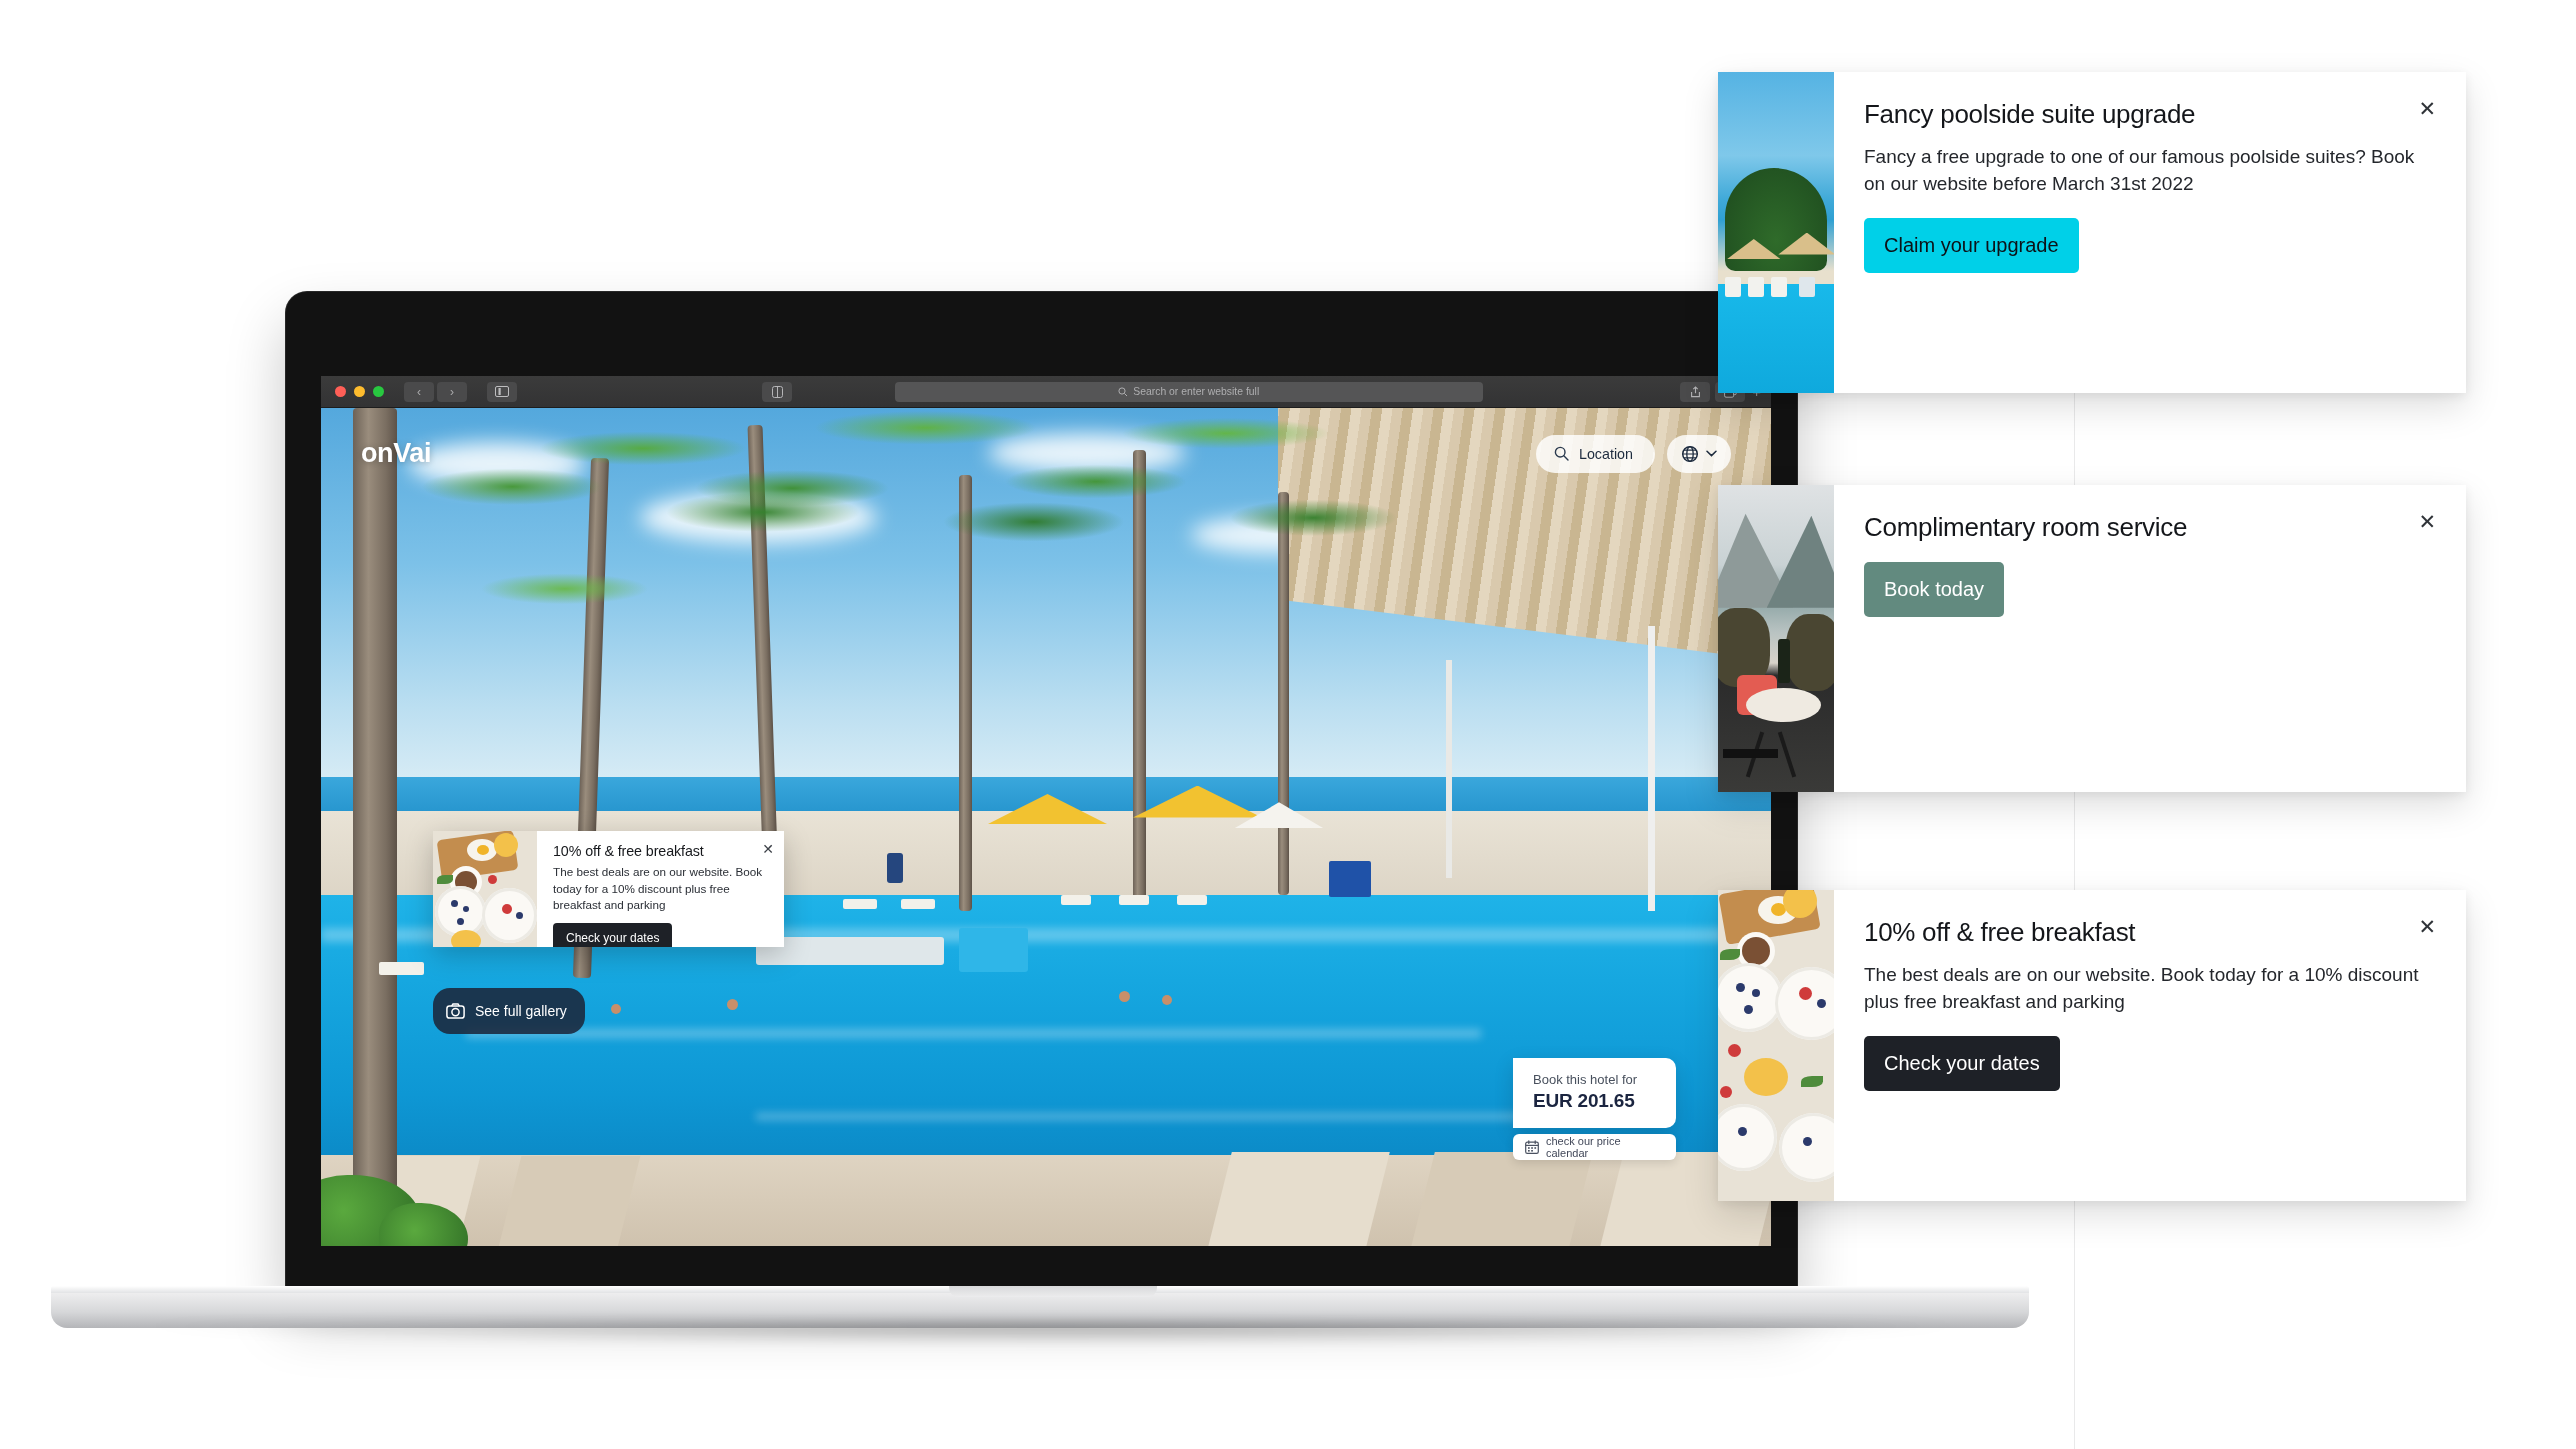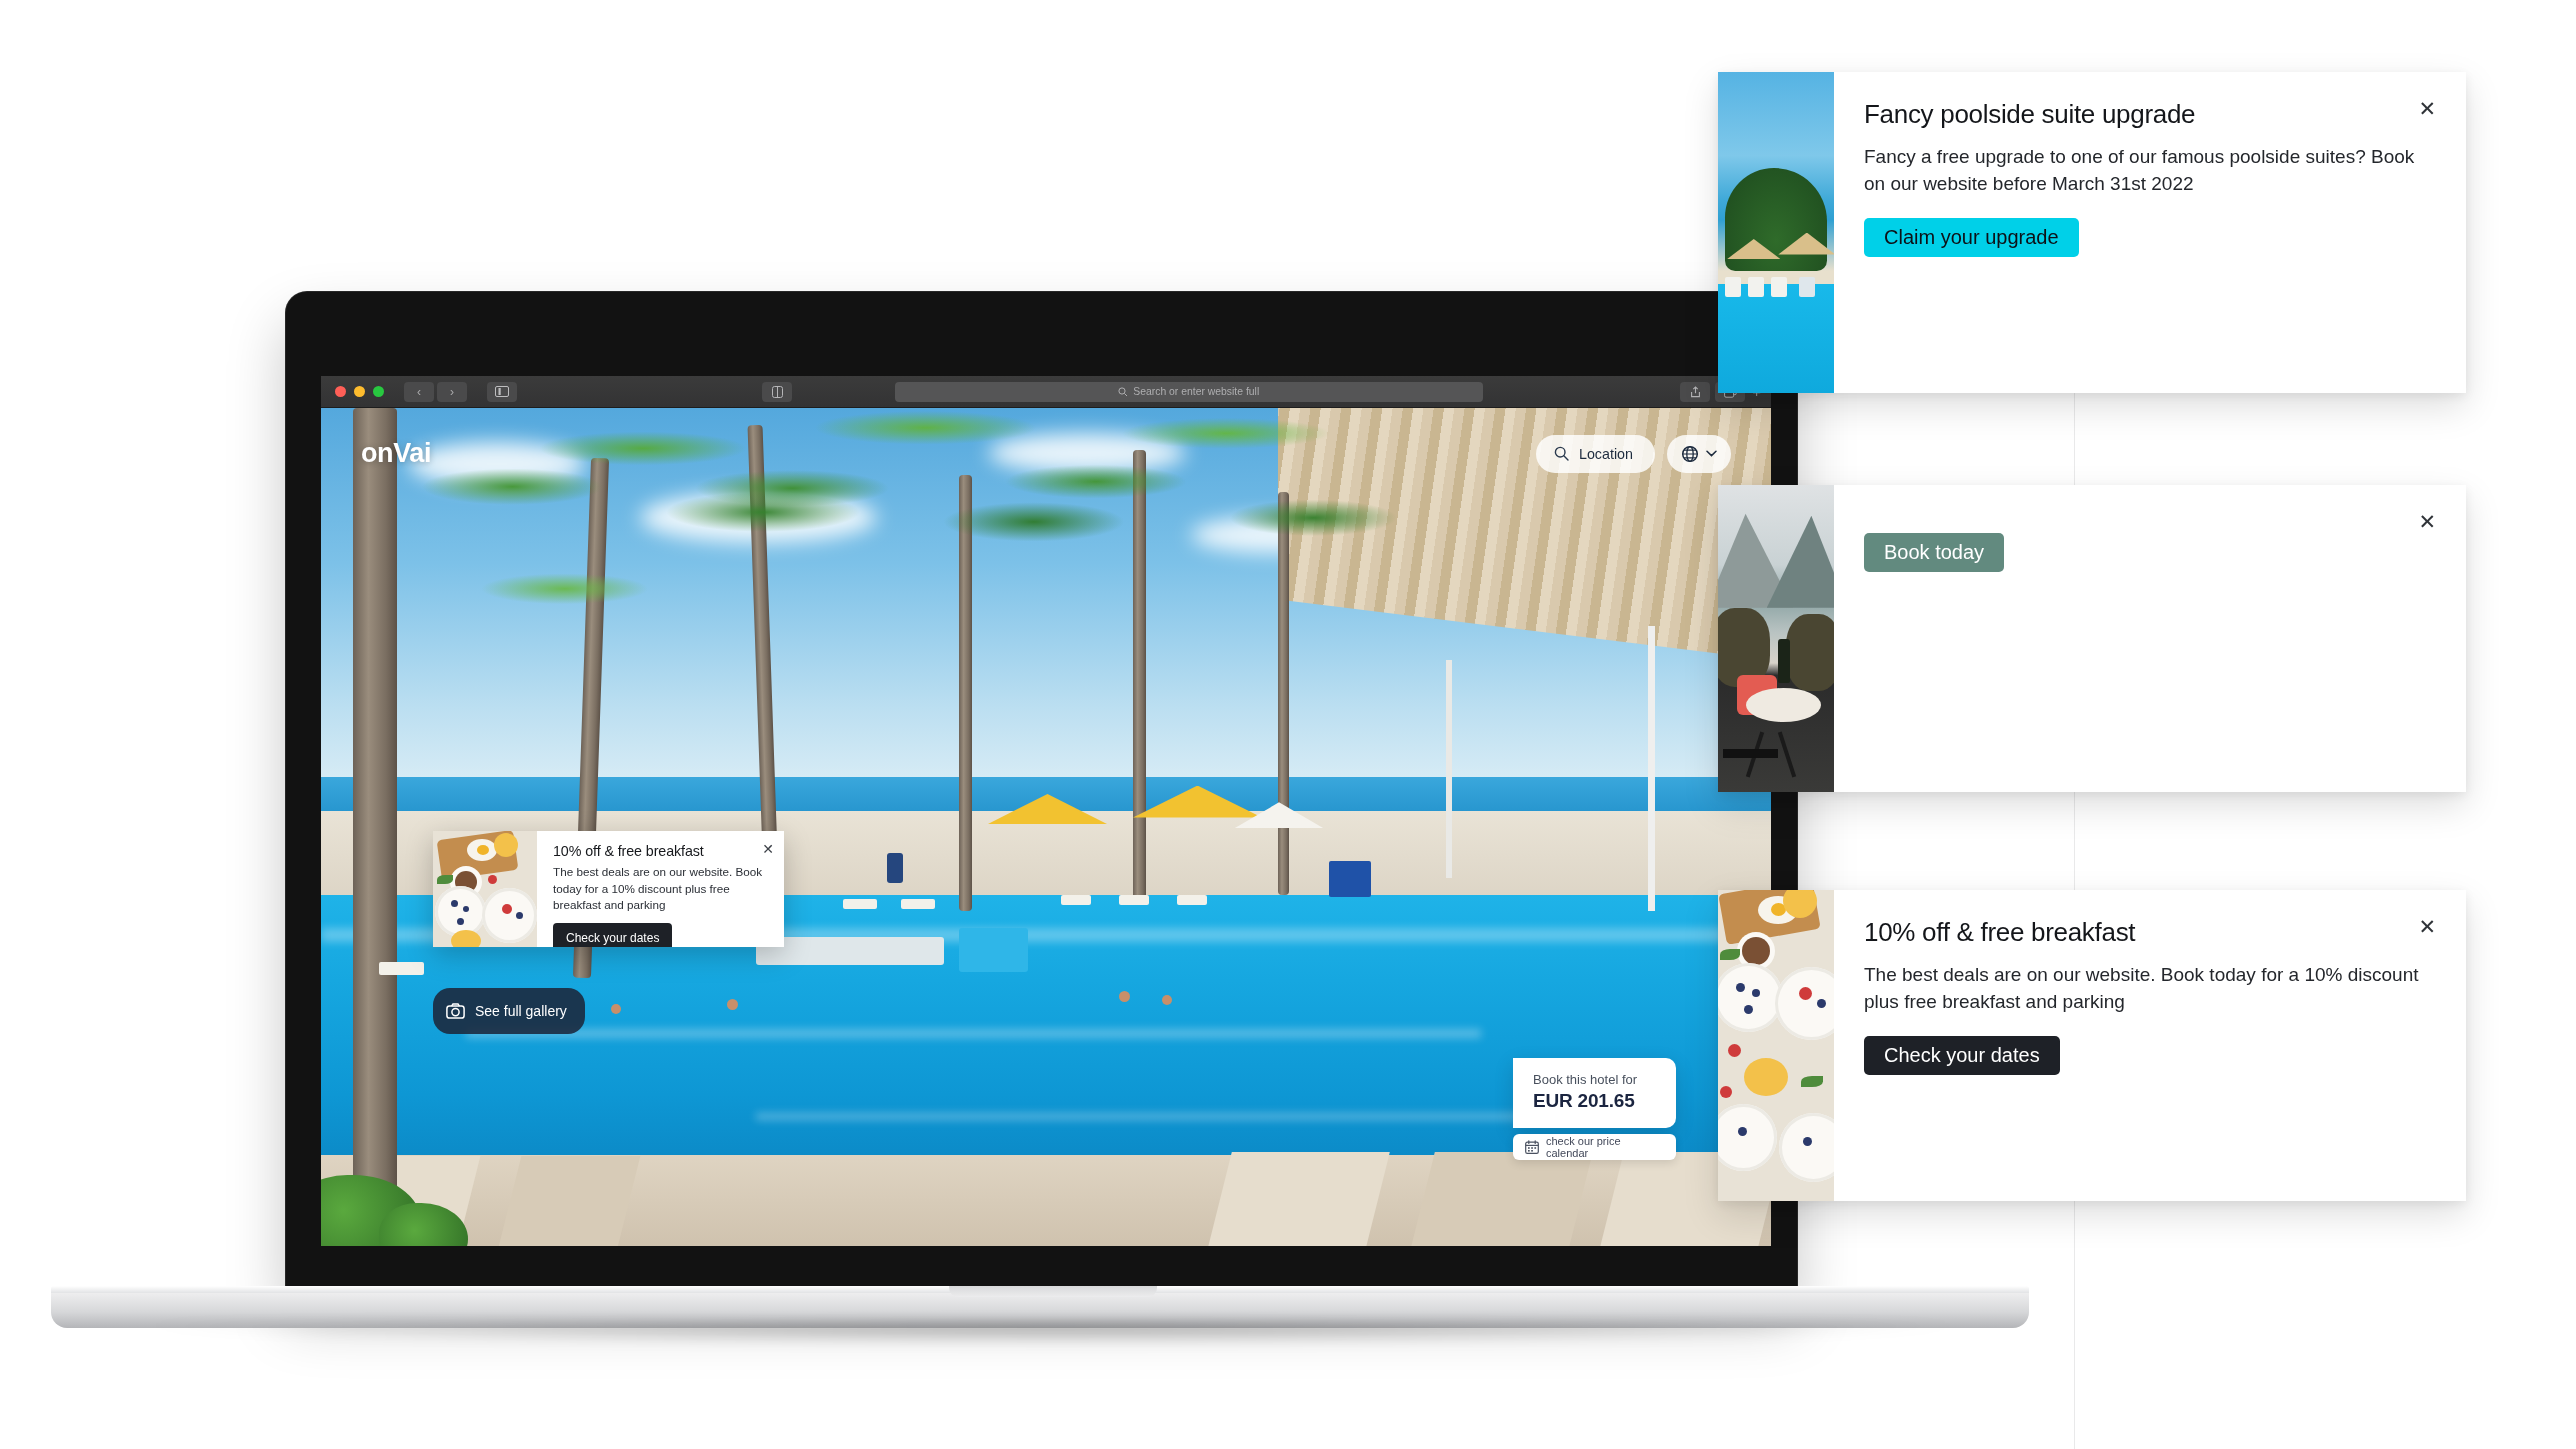--- a/index.html
+++ b/index.html
@@ -307,21 +307,21 @@
   }
   .popup-text {
     font-size: 19px; line-height: 1.45; color: #24272c; margin-top: 14px;
   }
   .popup-close {
     position: absolute; right: 30px; top: 26px;
     font-size: 21px; line-height: 1; color: #303439; font-weight: 300;
   }
   .popup-cta {
     margin-top: 20px; display: inline-block;
-    font-size: 20px; padding: 8px 20px; border-radius: 5px;
+    font-size: 20px; padding: 16px 20px; border-radius: 5px;
   }
 
   
   #popup-card-1 { left: 1718px; top: 72px; width: 748px; height: 321px; }
   #popup-card-1 .popup-thumb { width: 116px; }
   #popup-card-2 { left: 1718px; top: 485px; width: 748px; height: 307px; }
   #popup-card-2 .popup-thumb { width: 116px; }
   #popup-card-3 { left: 1718px; top: 890px; width: 748px; height: 311px; }
   #popup-card-3 .popup-thumb { width: 116px; }
 
@@ -637,20 +637,21 @@
       <div class="bush" style="right:-6%;top:42%;width:55px;height:77px;"></div>
       <div class="redchair" style="left:16%;top:62%;width:40px;height:40px;"></div>
       <div class="table" style="left:24%;top:66%;width:75px;height:34px;"></div>
       <div class="bottle" style="left:52%;top:50%;"></div>
       <div style="position:absolute;left:30%;top:80%;width:4px;height:47px;background:#1a1a1a;transform:rotate(18deg);"></div>
       <div style="position:absolute;left:58%;top:80%;width:4px;height:47px;background:#1a1a1a;transform:rotate(-18deg);"></div>
       <div style="position:absolute;left:4%;top:86%;width:48%;height:9px;background:#111;"></div>
     </div>
   </div>
   <div class="popup-body">
+    <div class="popup-title">Complimentary room service</div>
     <div class="popup-close">✕</div>
     <div class="popup-cta" id="cta-2" style="background: rgb(98, 138, 127); color: rgb(255, 255, 255);">Book today</div>
   </div>
 </div>
 
 <div class="popup-card" id="popup-card-3">
   <div class="popup-thumb">
     <div class="thumb-breakfast">
       <div class="board" style="left:4px;top:-4px;width:95px;height:51px;transform:rotate(-10deg);"></div>
       <div class="egg" style="left:40px;top:6px;width:40px;height:28px;"></div>

